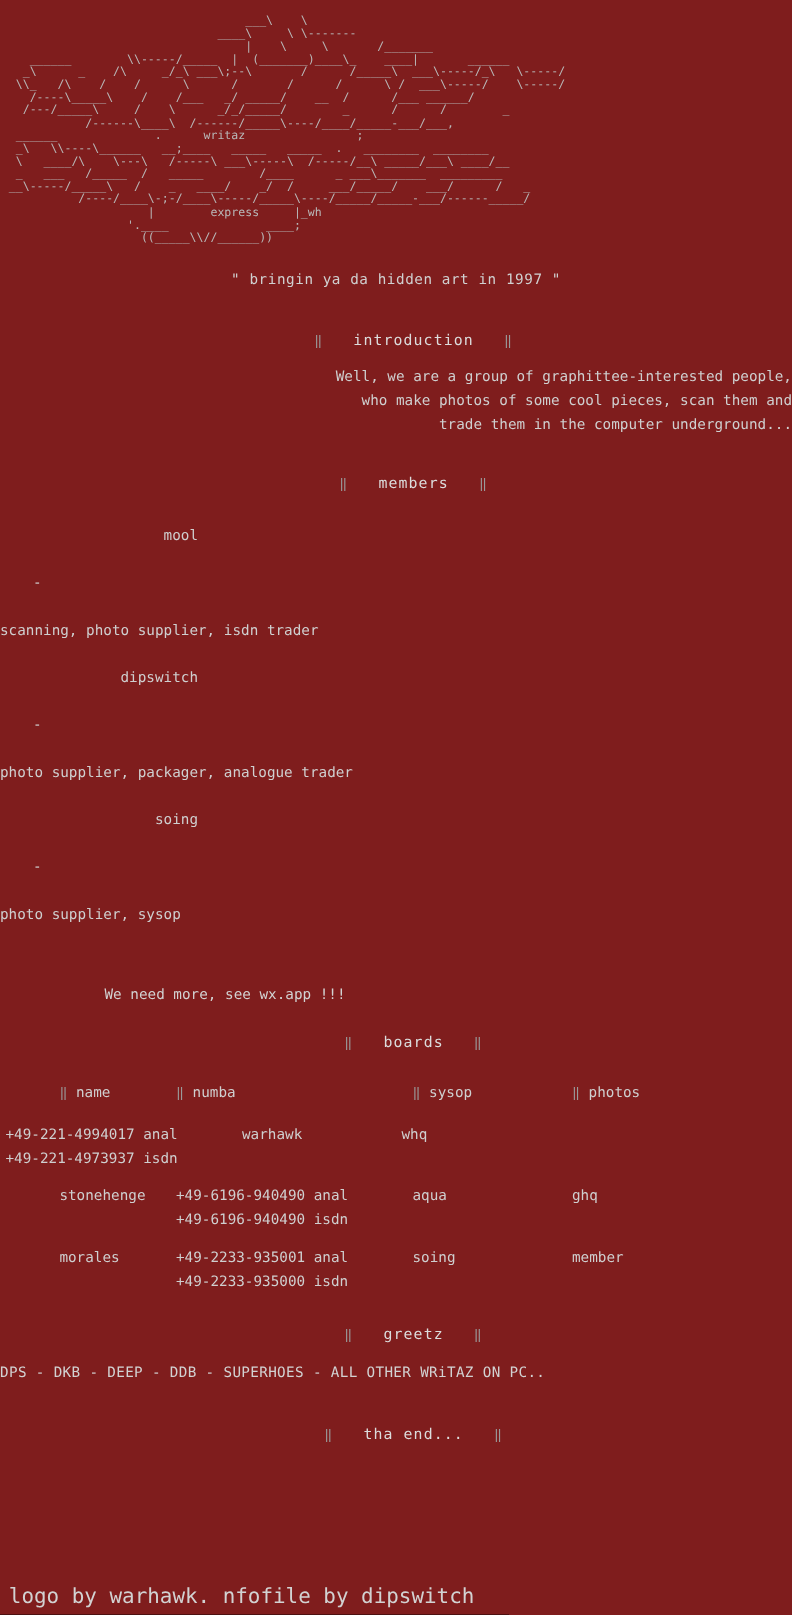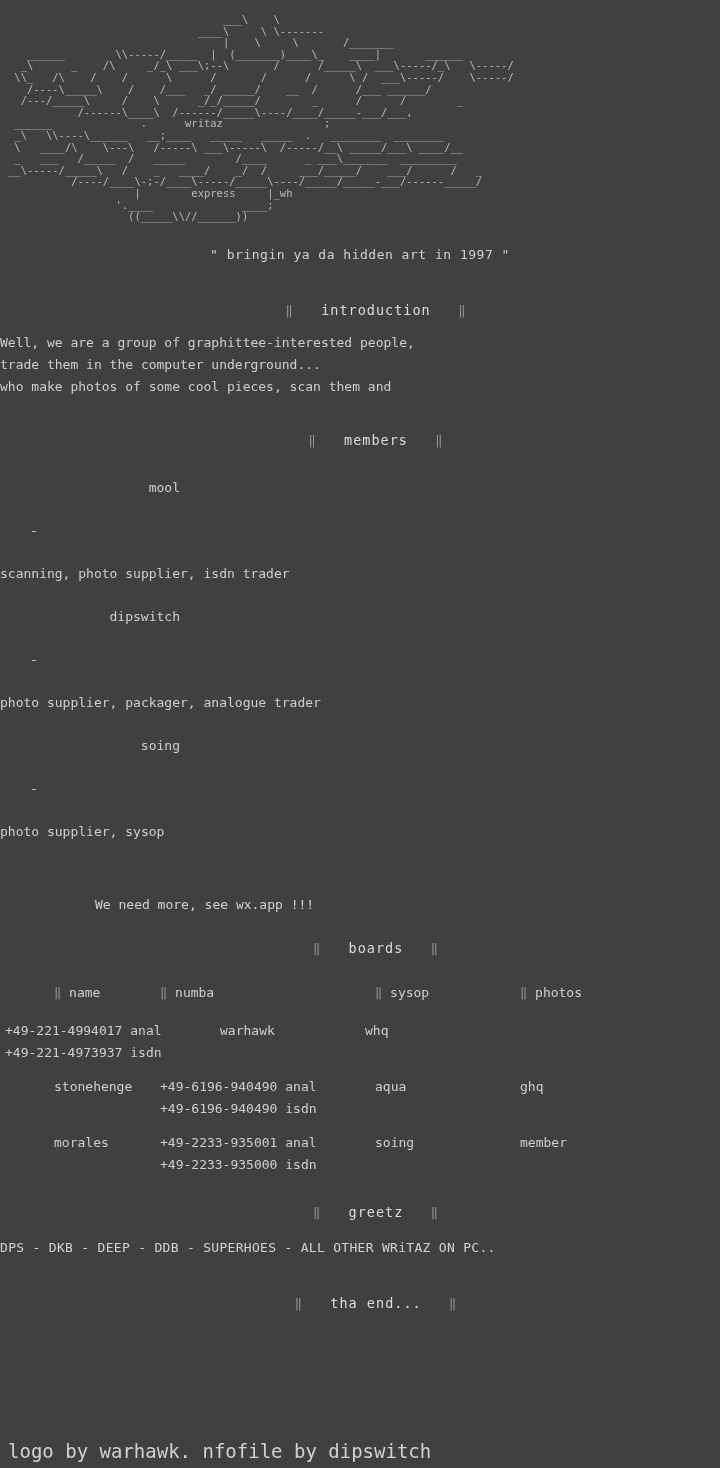--- a/index.html
+++ b/index.html
@@ -11,21 +11,21 @@
     overflow: hidden;
   }
   body {
     font-family: "DejaVu Sans Mono", "Liberation Mono", monospace;
     color: #c8c8c8;
   }
   .page {
     position: relative;
     width: 720px;
     height: 1468px;
-    background: #404040;
+    background: #7f1d1d;
   }
   pre.ascii {
     margin: 0;
     padding: 0;
     font-family: "DejaVu Sans Mono", "Liberation Mono", monospace;
     font-size: 10.5px;
     line-height: 11.6px;
     color: #b9b9b9;
     white-space: pre;
     text-align: left;
@@ -46,21 +46,21 @@
     color: #dcdcdc;
     letter-spacing: 1px;
     margin-top: 0;
     padding-left: 32px;
   }
   .mark {
     color: #9a9a9a;
     font-size: 12px;
   }
   .intro {
-    text-align: left;
+    text-align: right;
     font-size: 13px;
     color: #cfcfcf;
     line-height: 22px;
     margin-top: 14px;
   }
   .members {
     margin-top: 18px;
     font-size: 13px;
     color: #cfcfcf;
   }
@@ -153,22 +153,22 @@
   <div class="sp-40"></div>
 
   <div class="section-head">
     <span class="mark">‖</span>
     &nbsp;&nbsp;<span>introduction</span>&nbsp;&nbsp;
     <span class="mark">‖</span>
   </div>
 
   <div class="intro">
     <div>Well, we are a group of graphittee-interested people,</div>
+    <div>who make photos of some cool pieces, scan them and</div>
     <div>trade them in the computer underground...</div>
-    <div>who make photos of some cool pieces, scan them and</div>
   </div>
 
   <div class="sp-34"></div>
 
   <div class="section-head">
     <span class="mark">‖</span>
     &nbsp;&nbsp;<span>members</span>&nbsp;&nbsp;
     <span class="mark">‖</span>
   </div>
 

